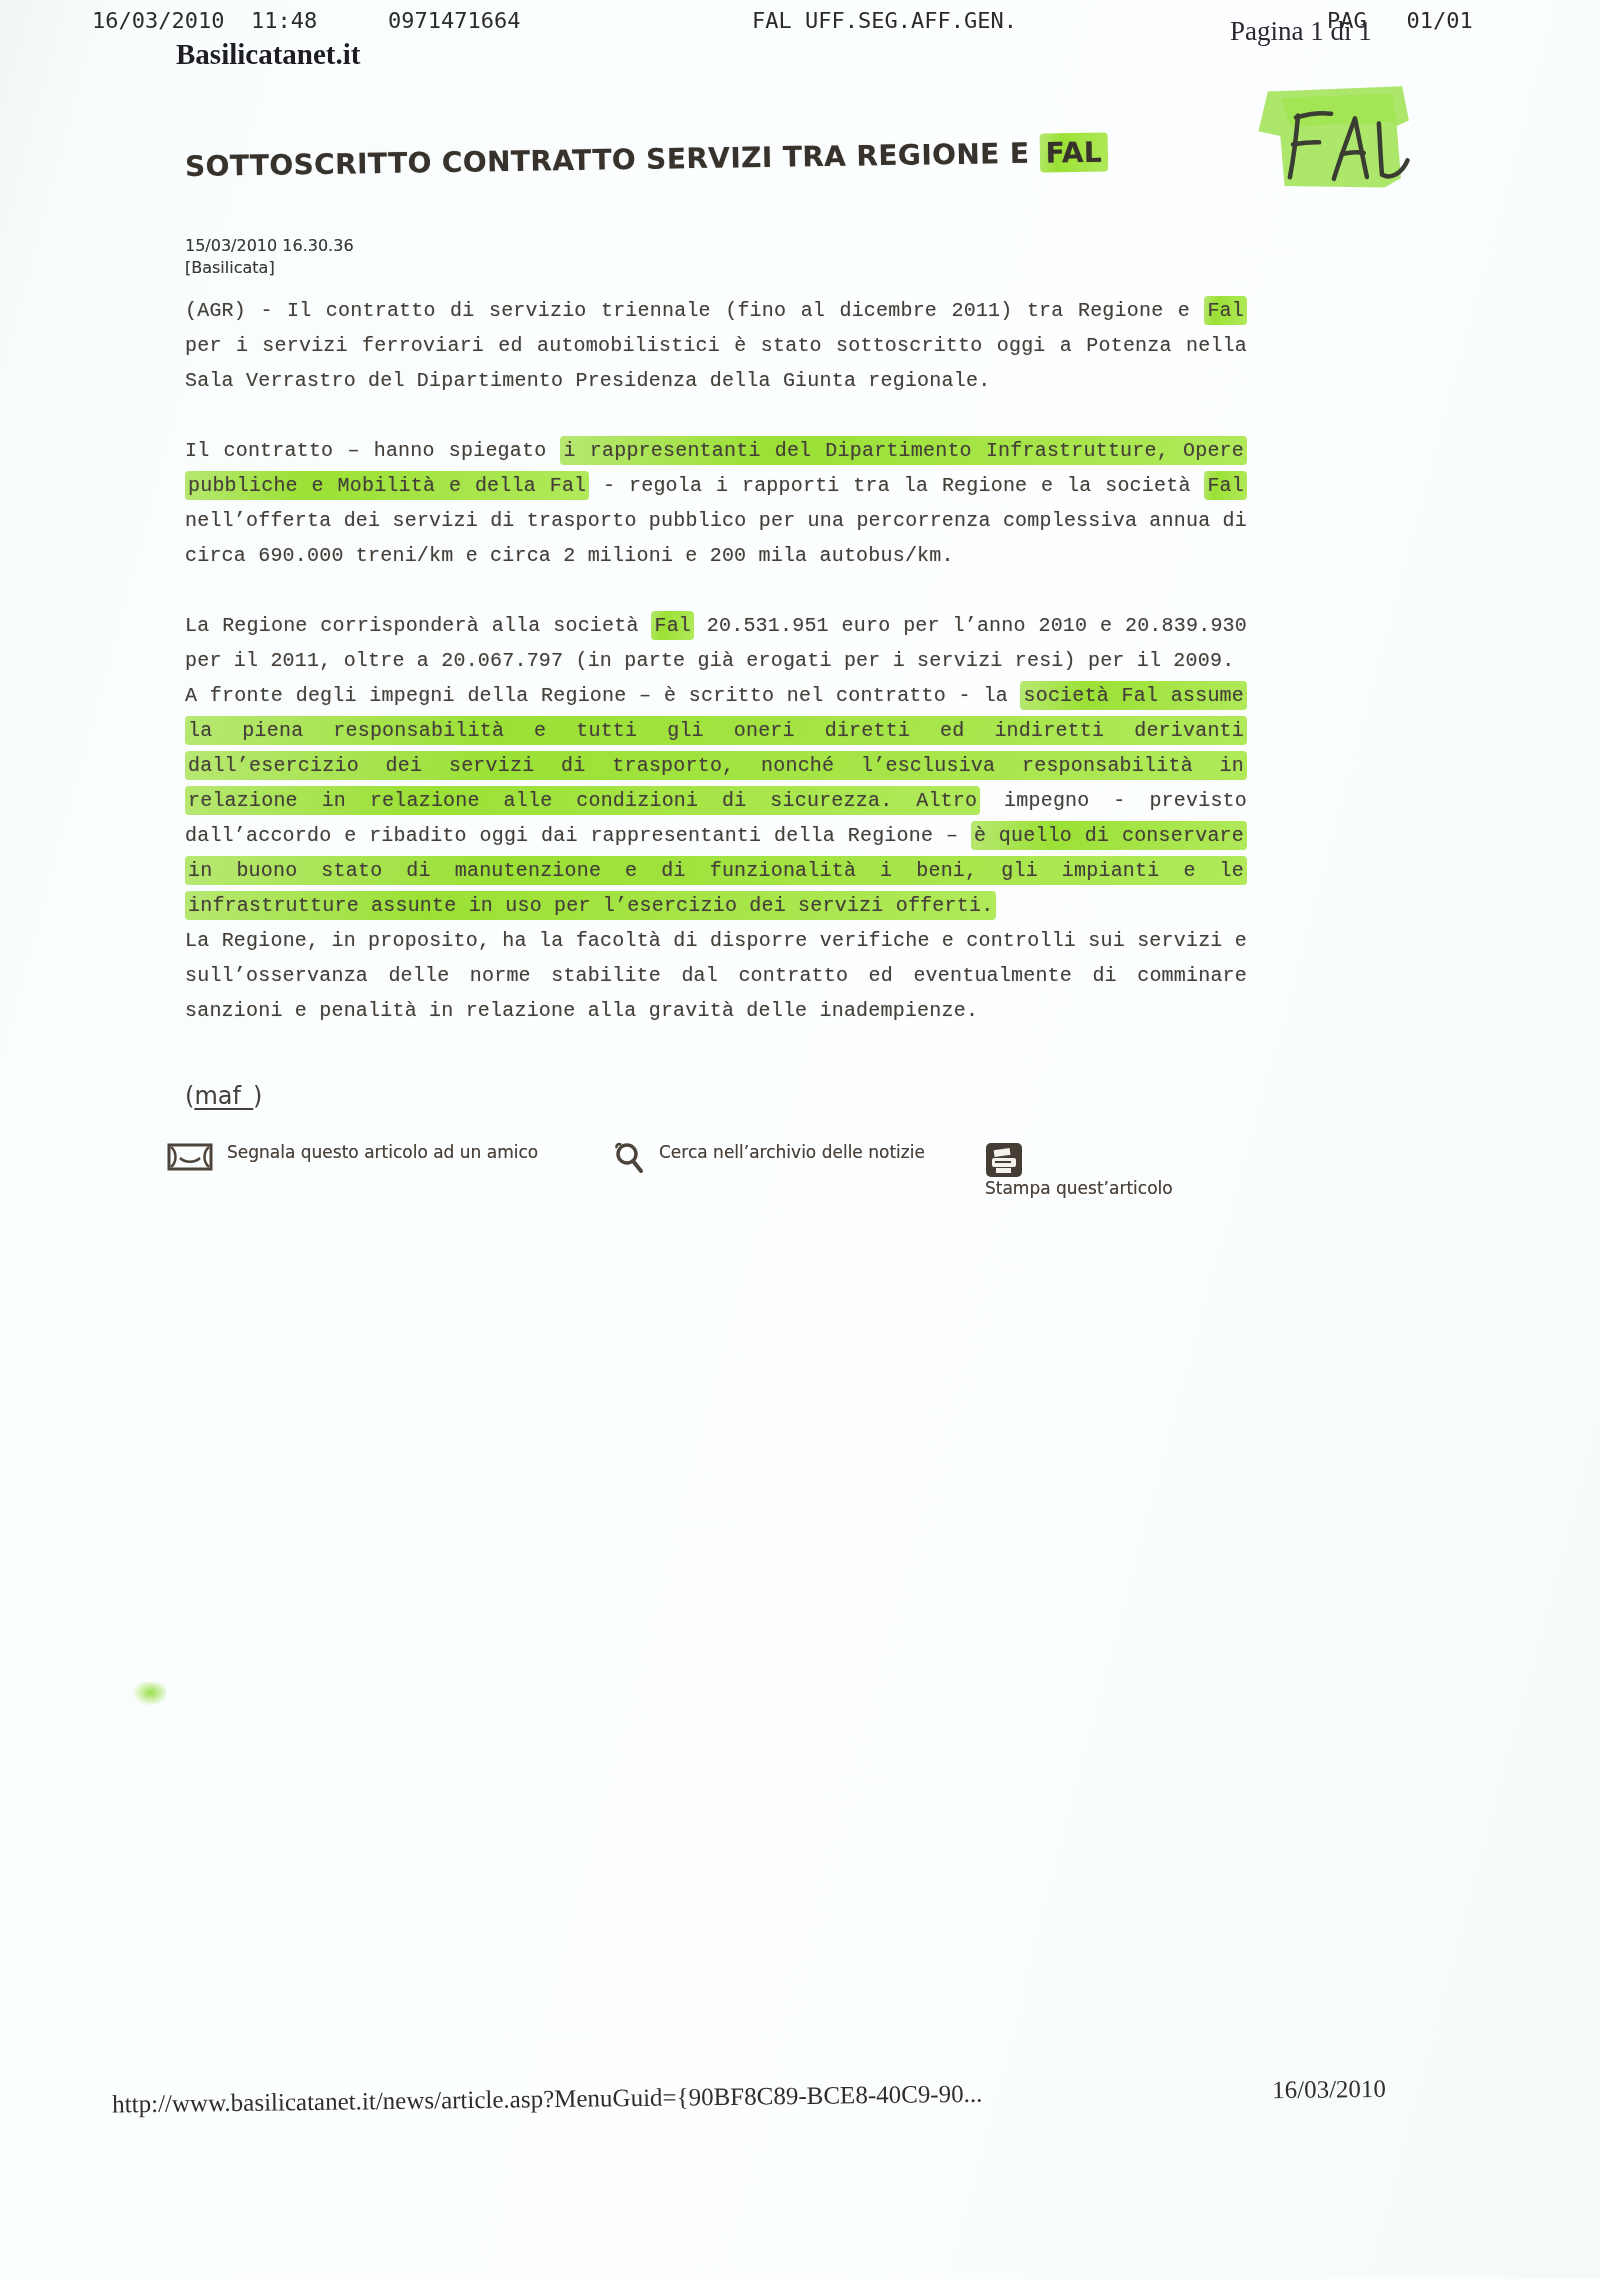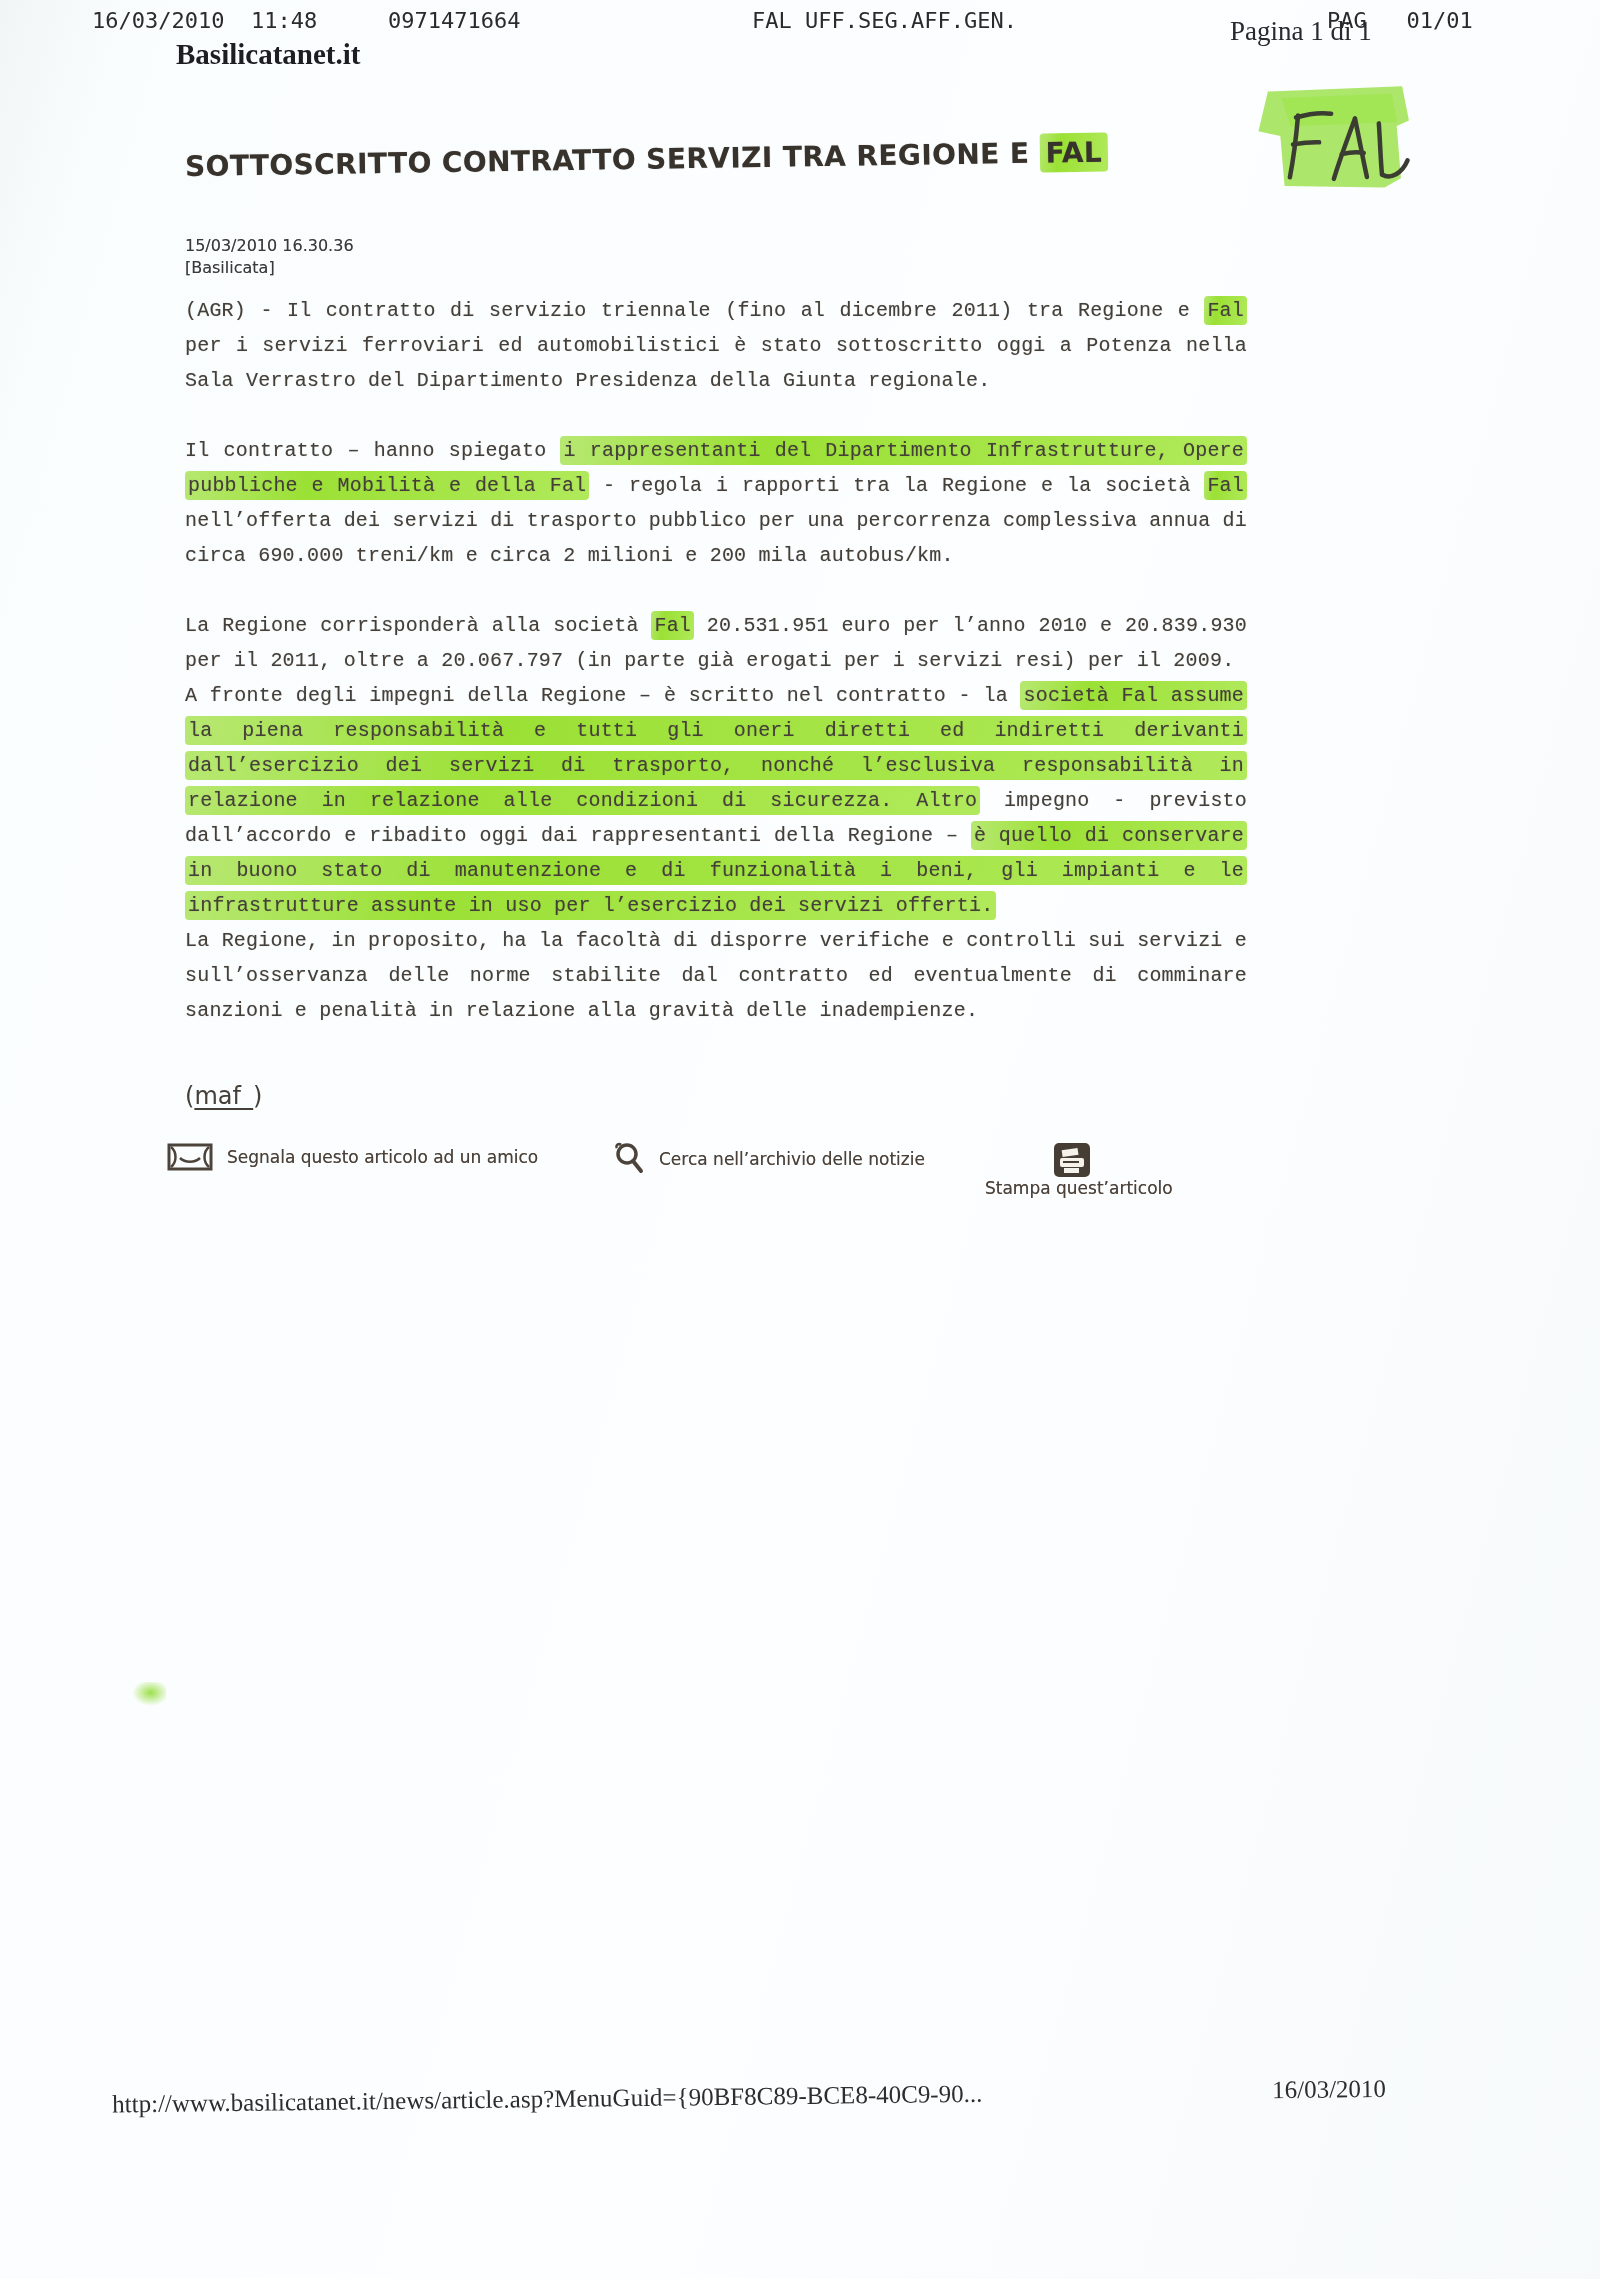--- a/index.html
+++ b/index.html
@@ -36,21 +36,21 @@
   .meta{margin-top:52px;font-size:16px;line-height:22px;color:#3a3a3a;
     text-shadow:0 0 .5px rgba(58,58,58,.5);}
   .para{margin:0;font-size:20px;line-height:35px;text-align:justify;
     letter-spacing:.2px;color:#443f38;text-shadow:0 0 1px rgba(68,63,56,.35);font-family:Liberation Mono, monospace;}
   .para.first{margin-top:14px;}
   .para.gap{margin-top:35px;}
   .sig{margin-top:54px;font-size:24px;color:#443f38;}
   .sig-u{text-decoration:underline;text-underline-offset:4px;}
   
   .actions{position:relative;margin-top:32px;height:46px;font-size:17px;color:#4b4138;}
-  .action{position:absolute;top:0;display:flex;align-items:center;
+  .action{position:absolute;top:0;display:flex;
     text-shadow:0 0 .6px rgba(75,65,56,.6);}
   .action .ic{margin-right:14px;display:inline-flex;}
   .action-1{left:-18px;}
   .action-2{left:428px;}
   .action-3{left:800px;flex-direction:column;}
   .smudge{position:absolute;left:132px;top:1682px;width:34px;height:24px;
     background:radial-gradient(ellipse at 55% 45%,rgba(139,219,44,.85),rgba(139,219,44,0) 70%);}
   
   .url-row{position:absolute;left:112px;top:2082px;width:1380px;
     font-family:"Liberation Serif",serif;font-size:25px;color:#2e2c2e;

